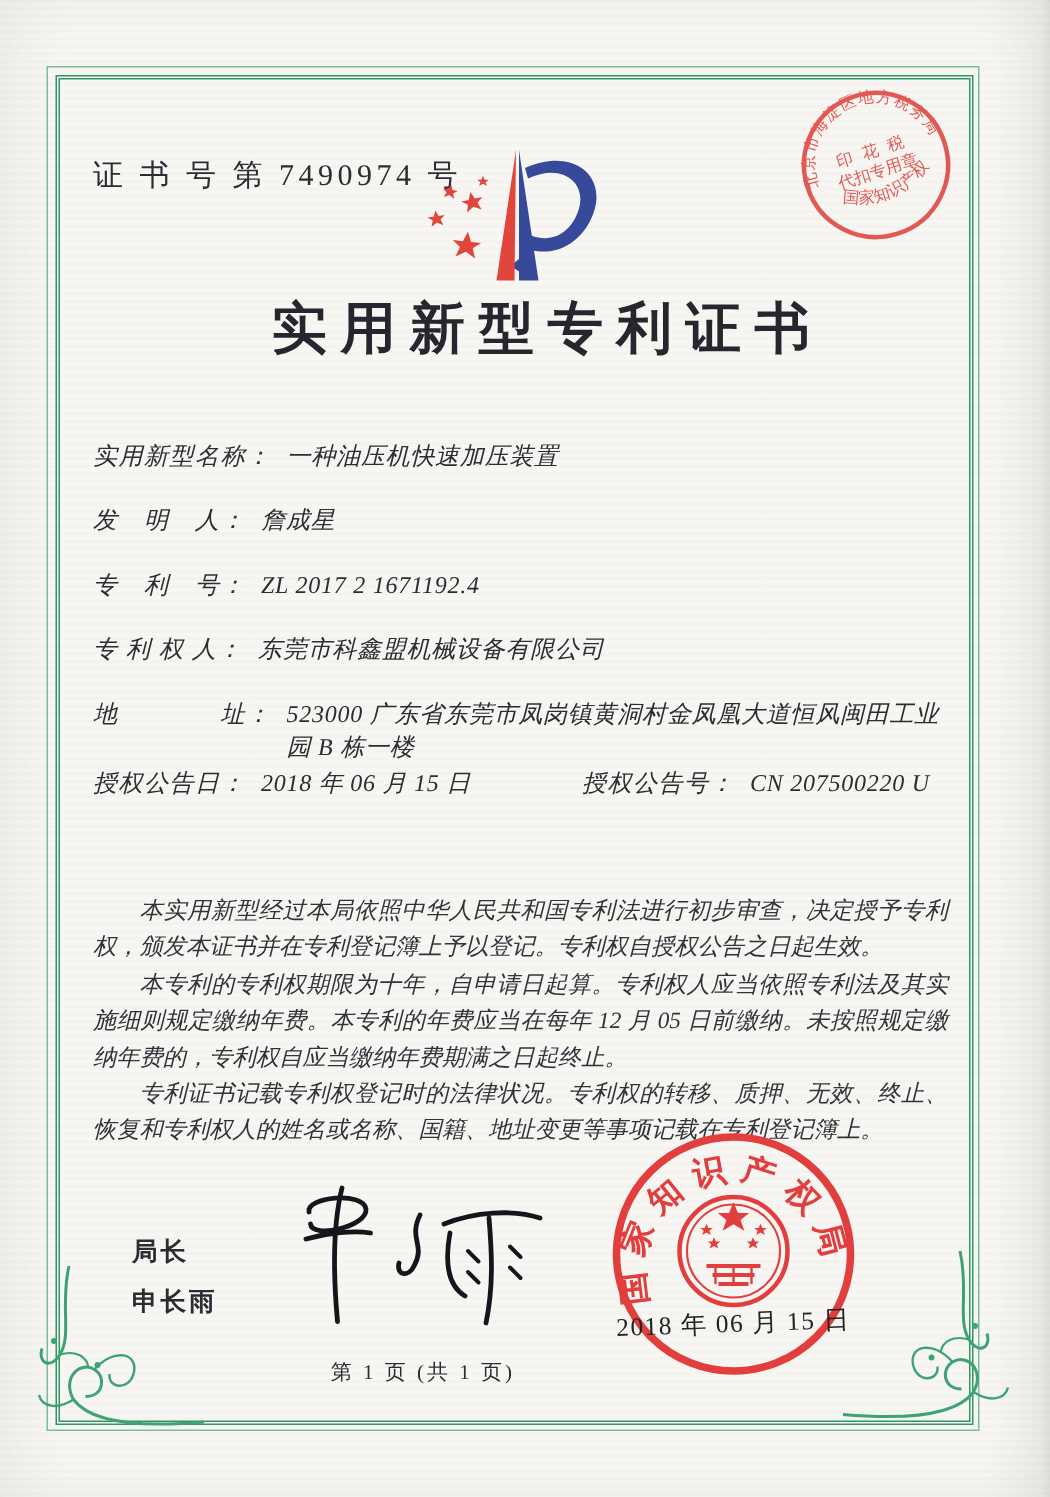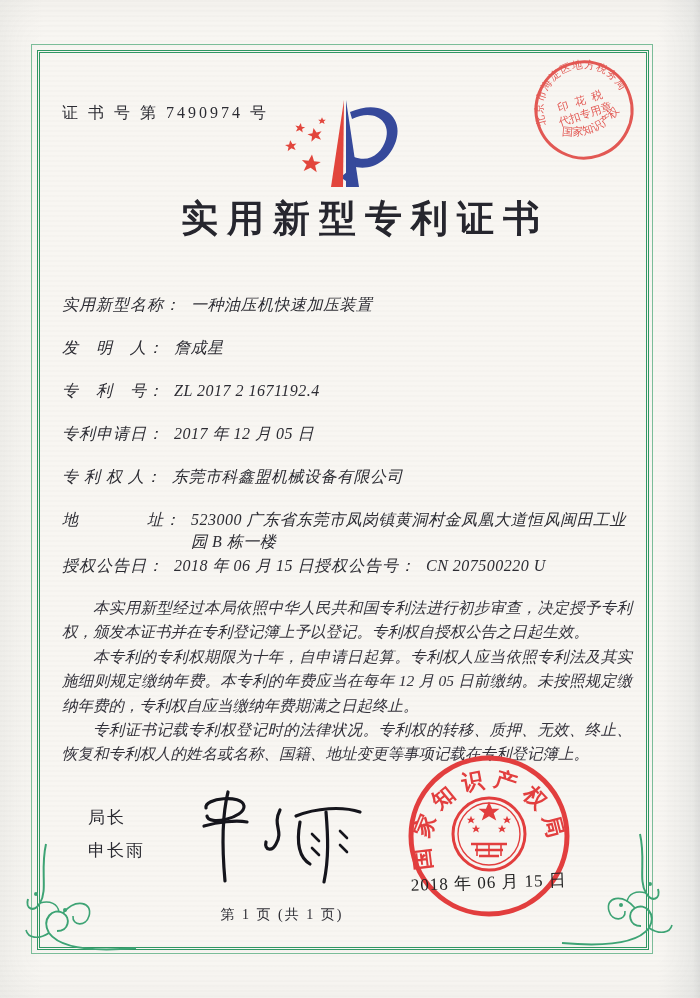--- a/index.html
+++ b/index.html
@@ -18,45 +18,45 @@
   .frame-outer{
     position:absolute;left:31px;top:44px;width:620px;height:908px;
     border:1px solid #7bbd99;
   }
   .frame-inner{
     position:absolute;left:37px;top:50px;width:606px;height:894px;
     border:3px double #2f9663;
   }
   .cert-no{
     position:absolute;left:62px;top:103px;
-    font-size:16px;letter-spacing:3px;color:#2c2c33;
+    font-size:20px;letter-spacing:3px;color:#2c2c33;
   }
   .logo{position:absolute;left:282px;top:97px;}
   .tax-stamp{position:absolute;left:528px;top:52px;opacity:0.9;}
   .title{
     position:absolute;left:0;top:194px;width:700px;text-align:center;
     font-size:37px;font-weight:600;letter-spacing:9px;color:#26262e;padding-left:15px;
   }
   .fields{position:absolute;left:62px;top:294px;width:572px;font-size:16px;color:#2c2c33;}
   .frow{display:flex;line-height:22px;margin-bottom:21px;font-style:italic;}
   .frow .lab{white-space:pre;letter-spacing:1px;flex:none;}
   .frow .val{margin-left:10px;letter-spacing:0.5px;}
   .frow.address{margin-bottom:2px;}
   .frow.address .val{width:472px;}
-  .frow.grant .lab2{white-space:pre;letter-spacing:1px;flex:none;}
+  .frow.grant .lab2{white-space:pre;letter-spacing:1px;margin-left:74px;flex:none;}
   .body-text{
     position:absolute;left:62px;top:596px;width:570px;
     font-size:15.5px;line-height:24.4px;color:#33323b;
     font-style:italic;text-align:justify;
   }
   .body-text p{margin:0;text-indent:2em;}
   .signer{
-    position:absolute;left:88px;top:801px;
+    position:absolute;left:88px;top:818px;
     font-size:17px;line-height:33px;color:#2c2c33;letter-spacing:2px;
-    font-family:"Liberation Sans","DejaVu Sans",sans-serif;font-weight:400;
+    font-family:"Liberation Sans","DejaVu Sans",sans-serif;font-weight:700;
   }
   .signature{position:absolute;left:192px;top:786px;}
   .seal{position:absolute;left:397px;top:748px;}
   .flourish-left{position:absolute;left:16px;top:840px;}
   .flourish-right{position:absolute;left:560px;top:828px;}
   .footer{
     position:absolute;left:0;top:906px;width:564px;text-align:center;
     font-size:14px;letter-spacing:2px;color:#2c2c33;
   }
   svg text{font-family:"Liberation Serif","DejaVu Serif",serif;}
@@ -119,24 +119,20 @@
     </div>
     <div class="frow">
       <span class="lab">发　明　人：</span>
       <span class="val">詹成星</span>
     </div>
     <div class="frow">
       <span class="lab">专　利　号：</span>
       <span class="val">ZL 2017 2 1671192.4</span>
     </div>
     <div class="frow">
-      <span class="lab">专利申请日：</span>
-      <span class="val">2017 年 12 月 05 日</span>
-    </div>
-    <div class="frow">
       <span class="lab">专 利 权 人：</span>
       <span class="val">东莞市科鑫盟机械设备有限公司</span>
     </div>
     <div class="frow address">
       <span class="lab">地　　　　址：</span>
       <span class="val">523000 广东省东莞市凤岗镇黄洞村金凤凰大道恒风闽田工业园 B 栋一楼</span>
     </div>
     <div class="frow grant">
       <span class="lab">授权公告日：</span>
       <span class="val">2018 年 06 月 15 日</span>

